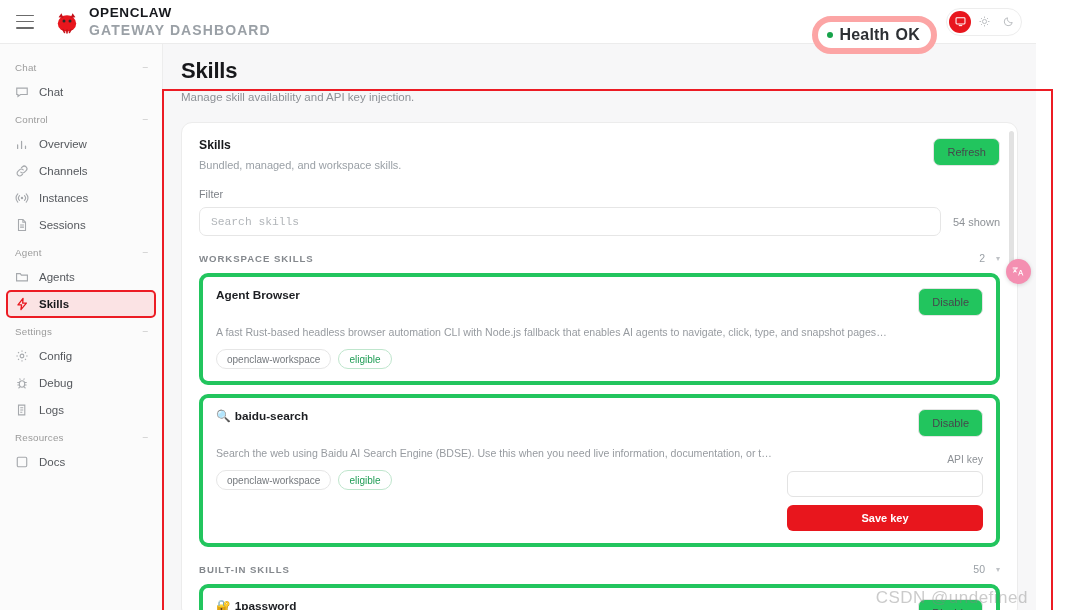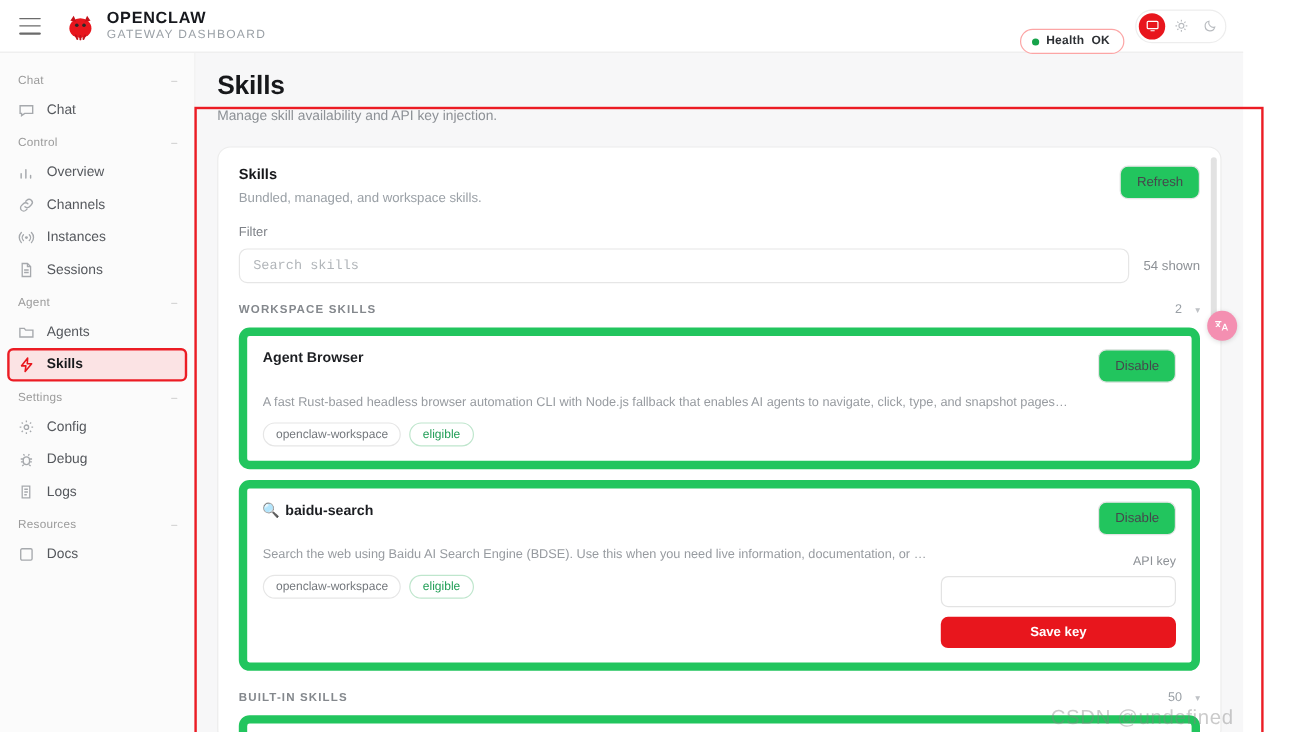--- a/index.html
+++ b/index.html
@@ -20,28 +20,28 @@
     display: flex; align-items: center;
     padding: 0 14px 0 16px;
     position: relative; z-index: 5;
   }
   .hamburger { width: 18px; height: 14px; display: flex; flex-direction: column; justify-content: space-between; cursor: pointer; }
   .hamburger span { display: block; height: 1.6px; width: 100%; background: #6b6b6b; border-radius: 1px; }
   .brand { display: flex; align-items: center; gap: 9px; margin-left: 20px; }
   .logo { width: 26px; height: 24px; position: relative; flex: 0 0 26px; }
   .brand-text { display: flex; flex-direction: column; line-height: 1; }
   .brand-title { font-size: 13.5px; font-weight: 700; letter-spacing: 0.6px; color: #16181d; }
-  .brand-sub { font-size: 10px; letter-spacing: 1.1px; color: #9aa0a6; margin-top: 3px; font-weight: 400; text-align: right; }
+  .brand-sub { font-size: 14px; letter-spacing: 1.1px; color: #9aa0a6; margin-top: 3px; font-weight: 700; text-align: right; }
 
   .header-right { margin-left: auto; display: flex; align-items: center; gap: 9px; }
   .health-pill {
     display: flex; align-items: center; gap: 6px;
-    border: 1px solid #fca5a5; border-radius: 999px;
+    border: 6px solid #fca5a5; border-radius: 999px;
     padding: 4px 11px 4px 9px; background: #fff;
-    font-size: 10px; color: #2d3034; font-weight: 600; letter-spacing: .2px; margin-top: 26px;
+    font-size: 16px; color: #2d3034; font-weight: 600; letter-spacing: .2px; margin-top: 26px;
   }
   .dot-green { width: 6px; height: 6px; border-radius: 50%; background: #16a34a; }
   .theme-group {
     display: flex; align-items: center; gap: 2px;
     border: 1px solid #ededed; border-radius: 999px;
     padding: 2px; background: #fff;
   }
   .theme-btn {
     width: 22px; height: 22px; border-radius: 50%;
     display: flex; align-items: center; justify-content: center;
@@ -125,21 +125,21 @@
   .group-head {
     display: flex; align-items: center;
     margin-top: 16px; margin-bottom: 9px;
   }
   .group-title { font-size: 9.6px; font-weight: 700; letter-spacing: .95px; color: #84888d; }
   .group-meta { margin-left: auto; display: flex; align-items: center; gap: 11px; }
   .group-count { font-size: 10.5px; color: #9aa0a6; }
   .group-chev { font-size: 8px; color: #bfc2c6; }
 
   .skill {
-    border: 7px solid #22c55e; border-radius: 9px;
+    border: 4px solid #22c55e; border-radius: 9px;
     padding: 11px 13px 12px 13px;
     margin-bottom: 9px;
     display: flex; gap: 10px;
     background: #fff;
   }
   .skill-main { flex: 1; min-width: 0; }
   .skill-name { font-size: 11.8px; font-weight: 600; color: #1c1e22; display: flex; align-items: center; gap: 4px; }
   .skill-desc {
     font-size: 10.6px; color: #979ba0; margin-top: 24px;
     white-space: nowrap; overflow: hidden; text-overflow: ellipsis;

